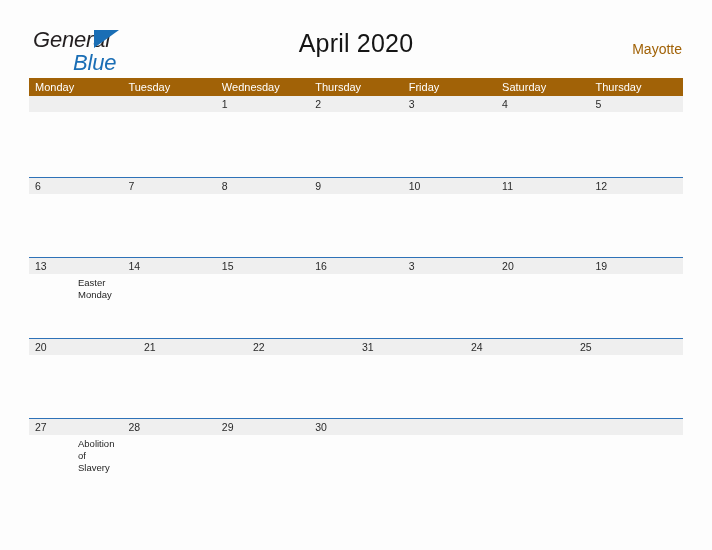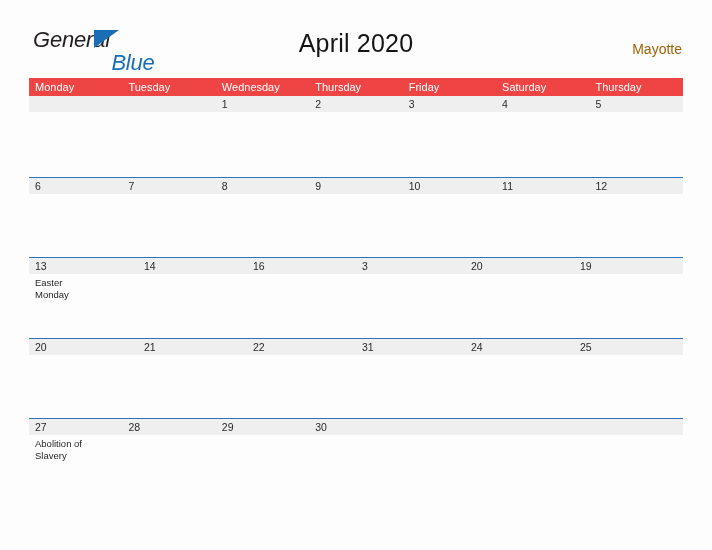--- a/index.html
+++ b/index.html
@@ -60,21 +60,20 @@
     border-bottom: 18px solid transparent;
   }
   .logo-row2 {
     position: relative;
     margin-top: 1px;
     margin-left: 40px;
     font-size: 22px;
     color: #1a6eb5;
     letter-spacing: -0.2px;
     white-space: nowrap;
-    text-align: center;
   }
 
   .month-title {
     position: absolute;
     left: 0;
     right: 0;
     top: 29px;
     text-align: center;
     font-size: 25px;
     font-weight: normal;
@@ -95,21 +94,21 @@
   .calendar {
     position: absolute;
     left: 29px;
     top: 78px;
     width: 654px;
   }
 
   .weekday-header {
     display: flex;
     width: 100%;
-    background: #ef4444;
+    background: #a16207;
     height: 18px;
   }
   .weekday-cell {
     flex: 1 1 0;
     box-sizing: border-box;
     padding-left: 6px;
     color: #ffffff;
     font-size: 11px;
     line-height: 18px;
     white-space: nowrap;
@@ -143,20 +142,21 @@
     color: #2a2a2a;
   }
   .day-cell.empty .day-number-band {
     color: transparent;
   }
   .day-events {
     padding: 3px 6px 0 6px;
     font-size: 9.5px;
     line-height: 12px;
     color: #1f1f1f;
+    margin-left: 43px;
   }
   .event-line {
     display: block;
     white-space: normal;
     word-break: break-word;
     max-width: 62px;
   }
 </style>
 </head>
 <body>
@@ -240,20 +240,23 @@
           <div class="day-cell">
             <div class="day-number-band">13</div>
             <div class="day-events">
               <span class="event-line">Easter Monday</span>
             </div>
           </div>
           <div class="day-cell">
             <div class="day-number-band">14</div>
           </div>
           <div class="day-cell">
+            <div class="day-number-band">15</div>
+          </div>
+          <div class="day-cell">
             <div class="day-number-band">16</div>
           </div>
           <div class="day-cell">
             <div class="day-number-band">3</div>
           </div>
           <div class="day-cell">
             <div class="day-number-band">20</div>
           </div>
           <div class="day-cell">
             <div class="day-number-band">19</div>

